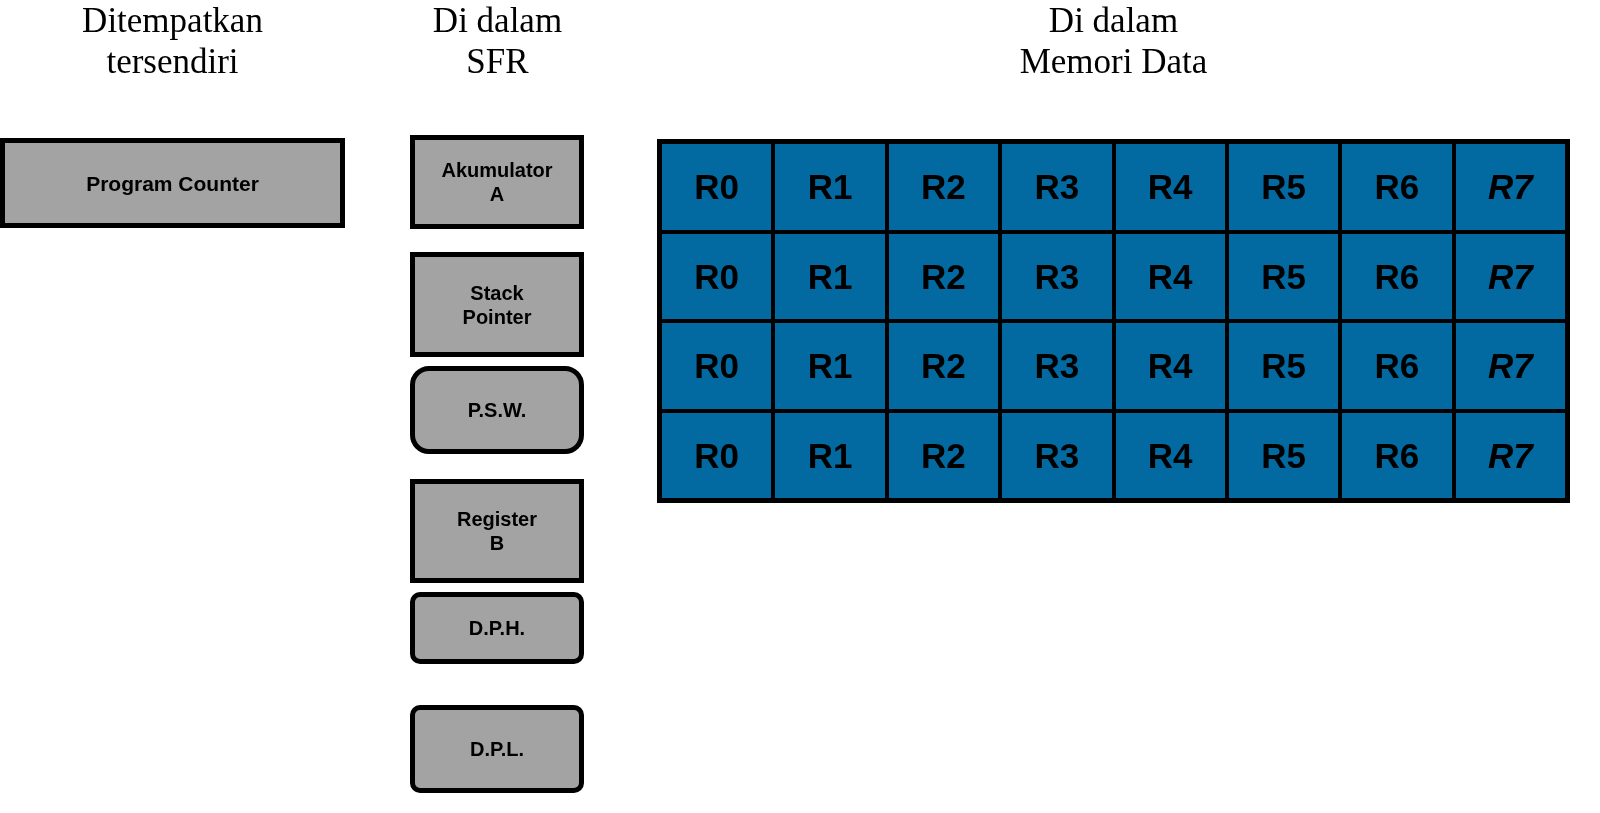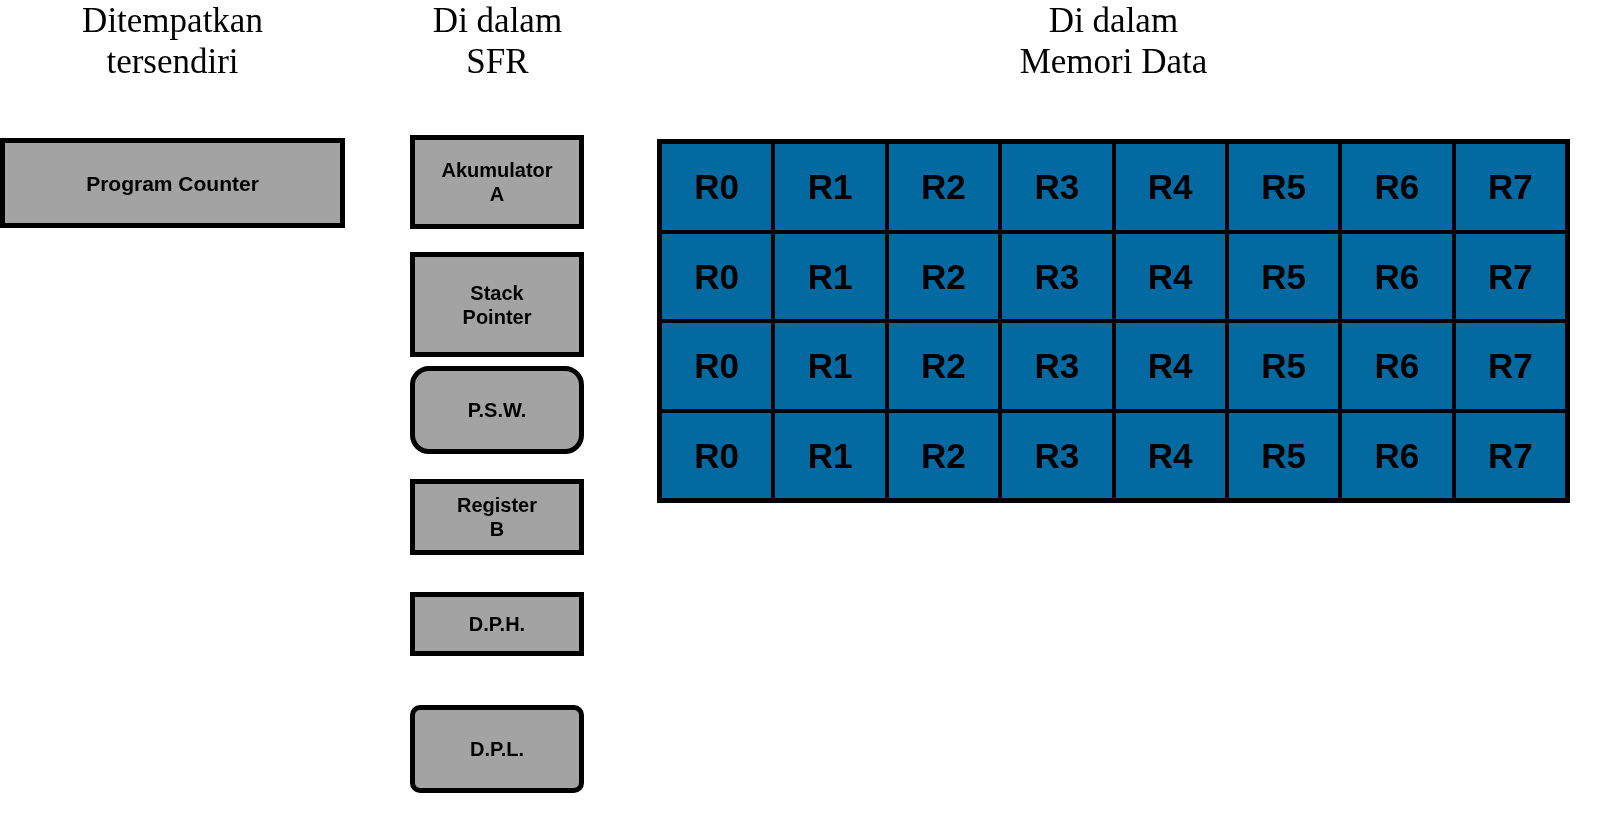--- a/index.html
+++ b/index.html
@@ -60,22 +60,22 @@
   
   .sfr-box {
     left: 410px;
     width: 174px;
     font-size: 20px;
     line-height: 24px;
   }
   .sfr-box.b0 { top: 135px; height: 94px; }
   .sfr-box.b1 { top: 252px; height: 105px; }
   .sfr-box.b2 { top: 366px; height: 88px; border-radius: 19px; }
-  .sfr-box.b3 { top: 479px; height: 76px; }
-  .sfr-box.b4 { top: 592px; height: 64px; }
+  .sfr-box.b3 { top: 479px; height: 104px; }
+  .sfr-box.b4 { top: 592px; height: 72px; border-radius: 10px; }
   .sfr-box.b5 { top: 705px; height: 88px; border-radius: 10px; }
 
   
   #register-bank-table {
     position: absolute;
     left: 657px;
     top: 139px;
     width: 913px;
     height: 364px;
     box-sizing: border-box;
@@ -97,21 +97,21 @@
     display: flex;
     align-items: center;
     justify-content: center;
     border-right: 4px solid #000000;
     font-family: "Liberation Sans", sans-serif;
     font-weight: bold;
     font-size: 35px;
     line-height: 1;
     color: #000000;
   }
-  .bank-cell:last-child { border-right: none; }
+  .bank-cell:last-child { border-right: none; font-style: italic; }
 </style>
 </head>
 <body>
 
 <div class="col-heading" id="heading-standalone">Ditempatkan
 tersendiri</div>
 
 <div class="reg-box" id="box-program-counter">Program Counter</div>
 
 <div class="col-heading" id="heading-sfr">Di dalam

